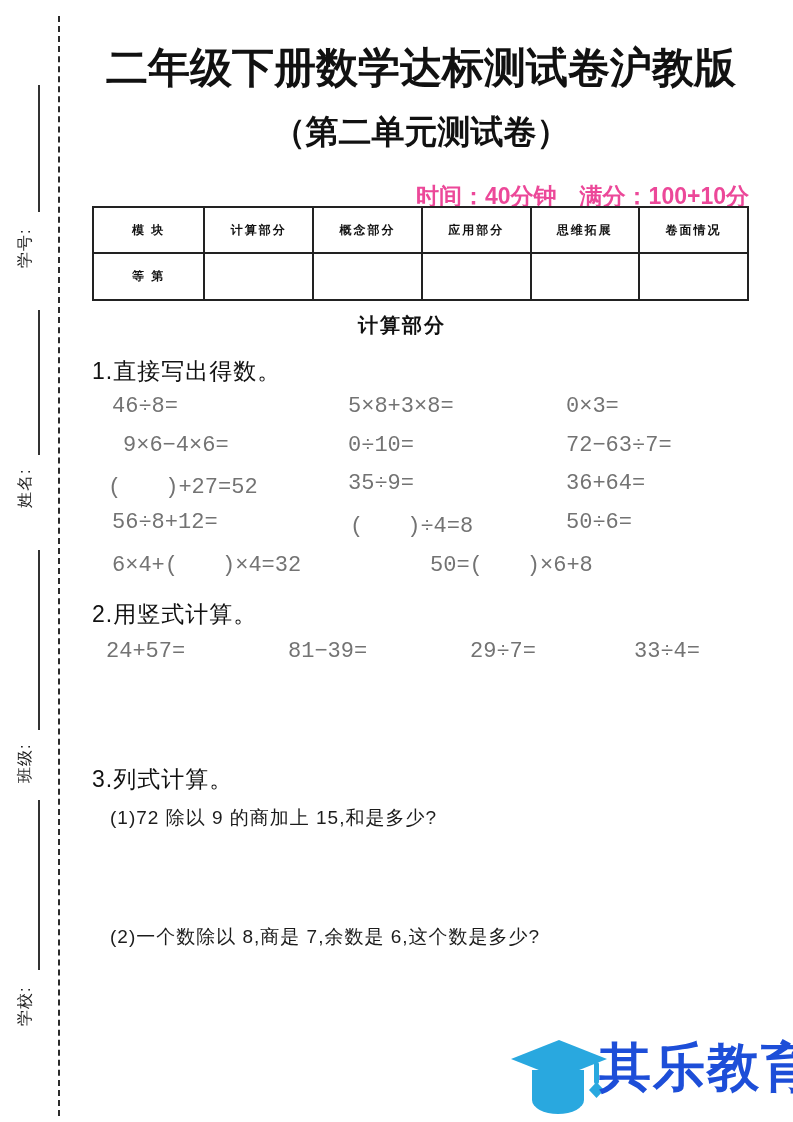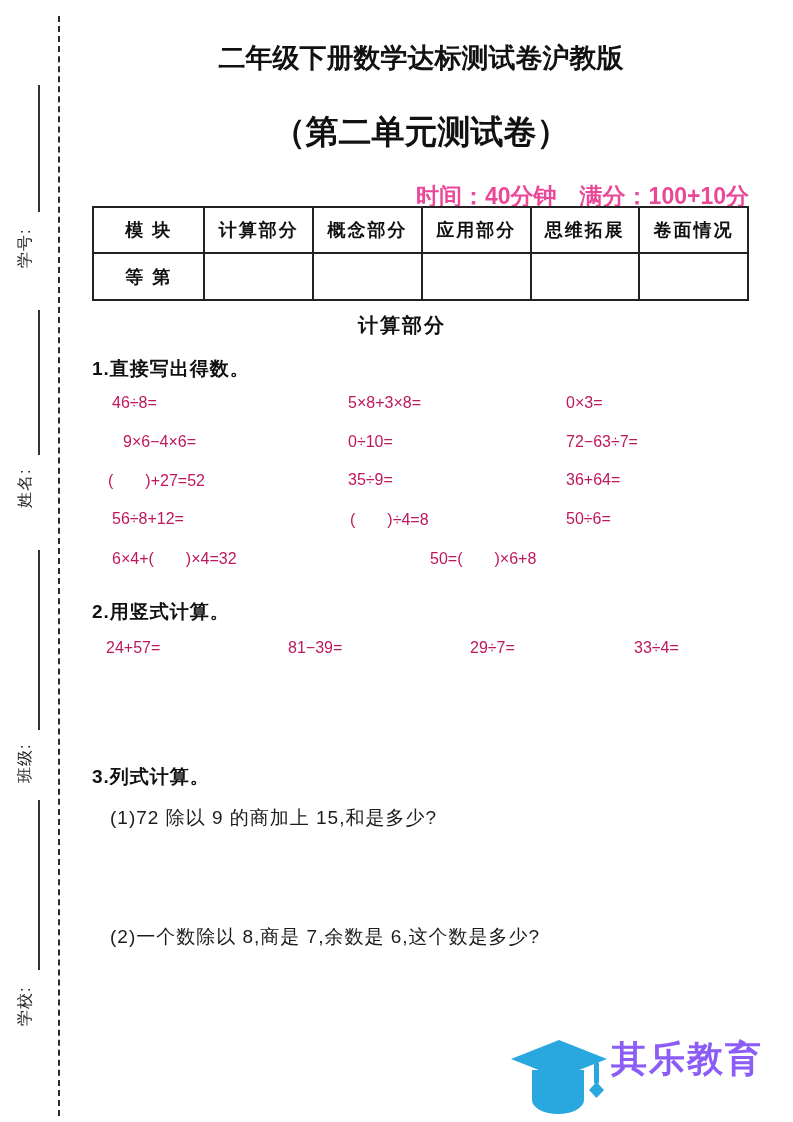--- a/index.html
+++ b/index.html
@@ -20,70 +20,70 @@
     position:absolute;left:38px;width:2px;background:#333;
   }
   .side-label{
     position:absolute;left:15px;
     transform:rotate(-90deg);
     transform-origin:0 0;
     font-size:16px;letter-spacing:1px;white-space:nowrap;color:#222;
   }
   .title{
     position:absolute;left:92px;top:40px;width:658px;
-    text-align:center;font-size:27px;font-weight:bold;letter-spacing:0px;
+    text-align:center;font-size:42px;font-weight:bold;letter-spacing:0px;
     color:#111;white-space:nowrap;
   }
   .subtitle{
     position:absolute;left:92px;top:110px;width:658px;
     text-align:center;font-size:33px;font-weight:bold;color:#111;white-space:nowrap;
   }
   .meta{
     position:absolute;right:44px;top:181px;
     font-size:23px;font-weight:bold;color:#ec4899;white-space:nowrap;
   }
   table.score{
     position:absolute;left:92px;top:206px;width:657px;
     border-collapse:collapse;table-layout:fixed;
   }
   table.score td{
     border:2px solid #222;text-align:center;vertical-align:middle;
-    font-size:18px;font-weight:bold;letter-spacing:2px;color:#111;
+    font-size:12px;font-weight:bold;letter-spacing:2px;color:#111;
   }
   tr.r1 td{height:42px;}
   tr.r2 td{height:43px;}
   .section-title{
     position:absolute;left:92px;top:312px;width:620px;
     text-align:center;font-size:20px;font-weight:bold;letter-spacing:2px;color:#111;
   }
   .qh{
-    position:absolute;font-size:19px;font-weight:bold;letter-spacing:1px;color:#111;white-space:pre;
+    position:absolute;font-size:23px;font-weight:normal;letter-spacing:1px;color:#111;white-space:pre;
   }
   .f{
     position:absolute;
-    font-family:Liberation Sans, sans-serif;
-    font-size:16px;color:#be185d;white-space:pre;
+    font-family:Liberation Mono, monospace;
+    font-size:22px;color:#737373;white-space:pre;
   }
   .kai{
     position:absolute;
     font-family:Liberation Sans, sans-serif;
     font-size:19px;letter-spacing:1px;color:#1c1c1c;white-space:pre;
   }
   .footer{
     position:absolute;left:92px;top:1086px;width:620px;text-align:center;
     font-size:15px;letter-spacing:7px;color:#222;
   }
   .logo{
     position:absolute;left:505px;top:1035px;width:288px;height:85px;
   }
   .logo-cap{position:absolute;left:5px;top:5px;}
   .logo-text{
-    position:absolute;left:106px;top:6px;width:182px;
-    font-size:36px;font-weight:bold;letter-spacing:2px;
-    color:#8b5cf6;white-space:nowrap;line-height:1;
+    position:absolute;left:94px;top:6px;width:182px;
+    font-size:52px;font-weight:bold;letter-spacing:2px;
+    color:#1d4ed8;white-space:nowrap;line-height:1;
   }
   .logo-url{
     position:absolute;left:106px;top:52px;width:182px;
     font-size:22px;font-weight:bold;color:#9C9C9C;white-space:nowrap;line-height:1;
   }
 </style>
 </head>
 <body>
 
 <div class="page">

